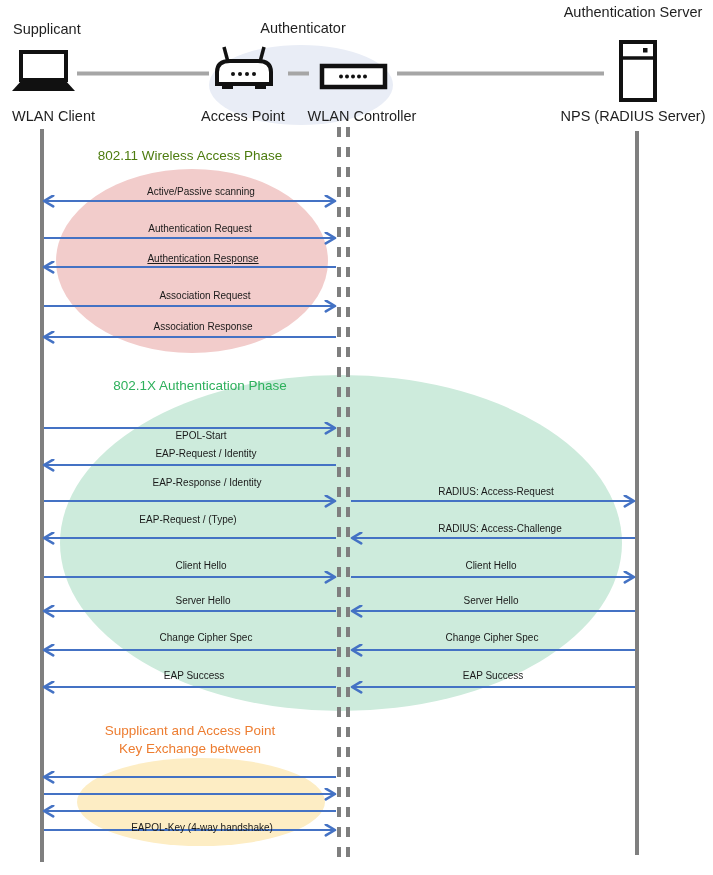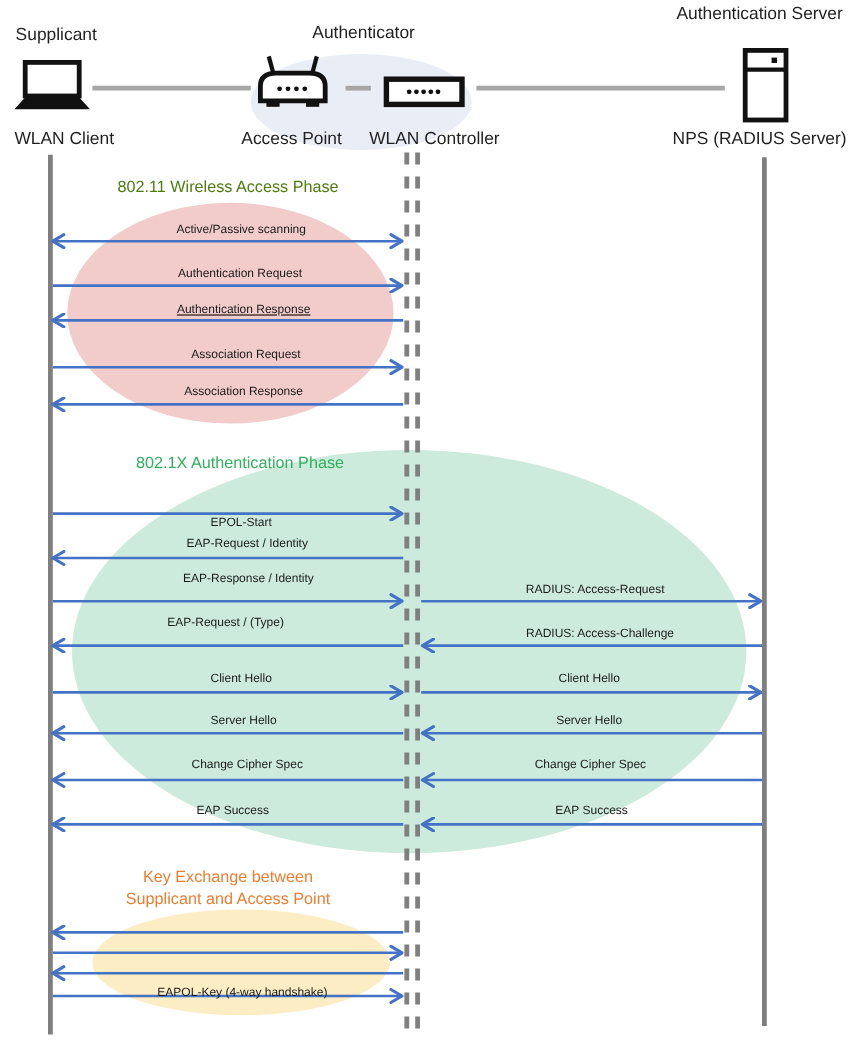--- a/index.html
+++ b/index.html
@@ -118,22 +118,22 @@
   <div class="actor-lbl center" style="left:633px;top:4px;">Authentication Server</div>
 
   <div class="actor-lbl" style="left:12px;top:108px;">WLAN Client</div>
   <div class="actor-lbl center" style="left:243px;top:108px;">Access Point</div>
   <div class="actor-lbl center" style="left:362px;top:108px;">WLAN Controller</div>
   <div class="actor-lbl center" style="left:633px;top:108px;">NPS (RADIUS Server)</div>
 
   <div class="phase-title phase1" style="left:190px;top:147px;">802.11 Wireless Access Phase</div>
   <div class="phase-title phase2" style="left:200px;top:377px;">802.1X Authentication Phase</div>
   <div class="phase-title phase3" style="left:190px;top:722px;">
+    <div>Supplicant and Access Point</div>
     <div>Key Exchange between</div>
-    <div>Supplicant and Access Point</div>
   </div>
 
   <div class="lbl center" style="left:201px;top:184px;">Active/Passive scanning</div>
   <div class="lbl center" style="left:200px;top:221px;">Authentication Request</div>
   <div class="lbl center" style="left:203px;top:251px;text-decoration:underline;">Authentication Response</div>
   <div class="lbl center" style="left:205px;top:288px;">Association Request</div>
   <div class="lbl center" style="left:203px;top:319px;">Association Response</div>
   <div class="lbl center" style="left:201px;top:428px;">EPOL-Start</div>
   <div class="lbl center" style="left:206px;top:446px;">EAP-Request / Identity</div>
   <div class="lbl center" style="left:207px;top:475px;">EAP-Response / Identity</div>

